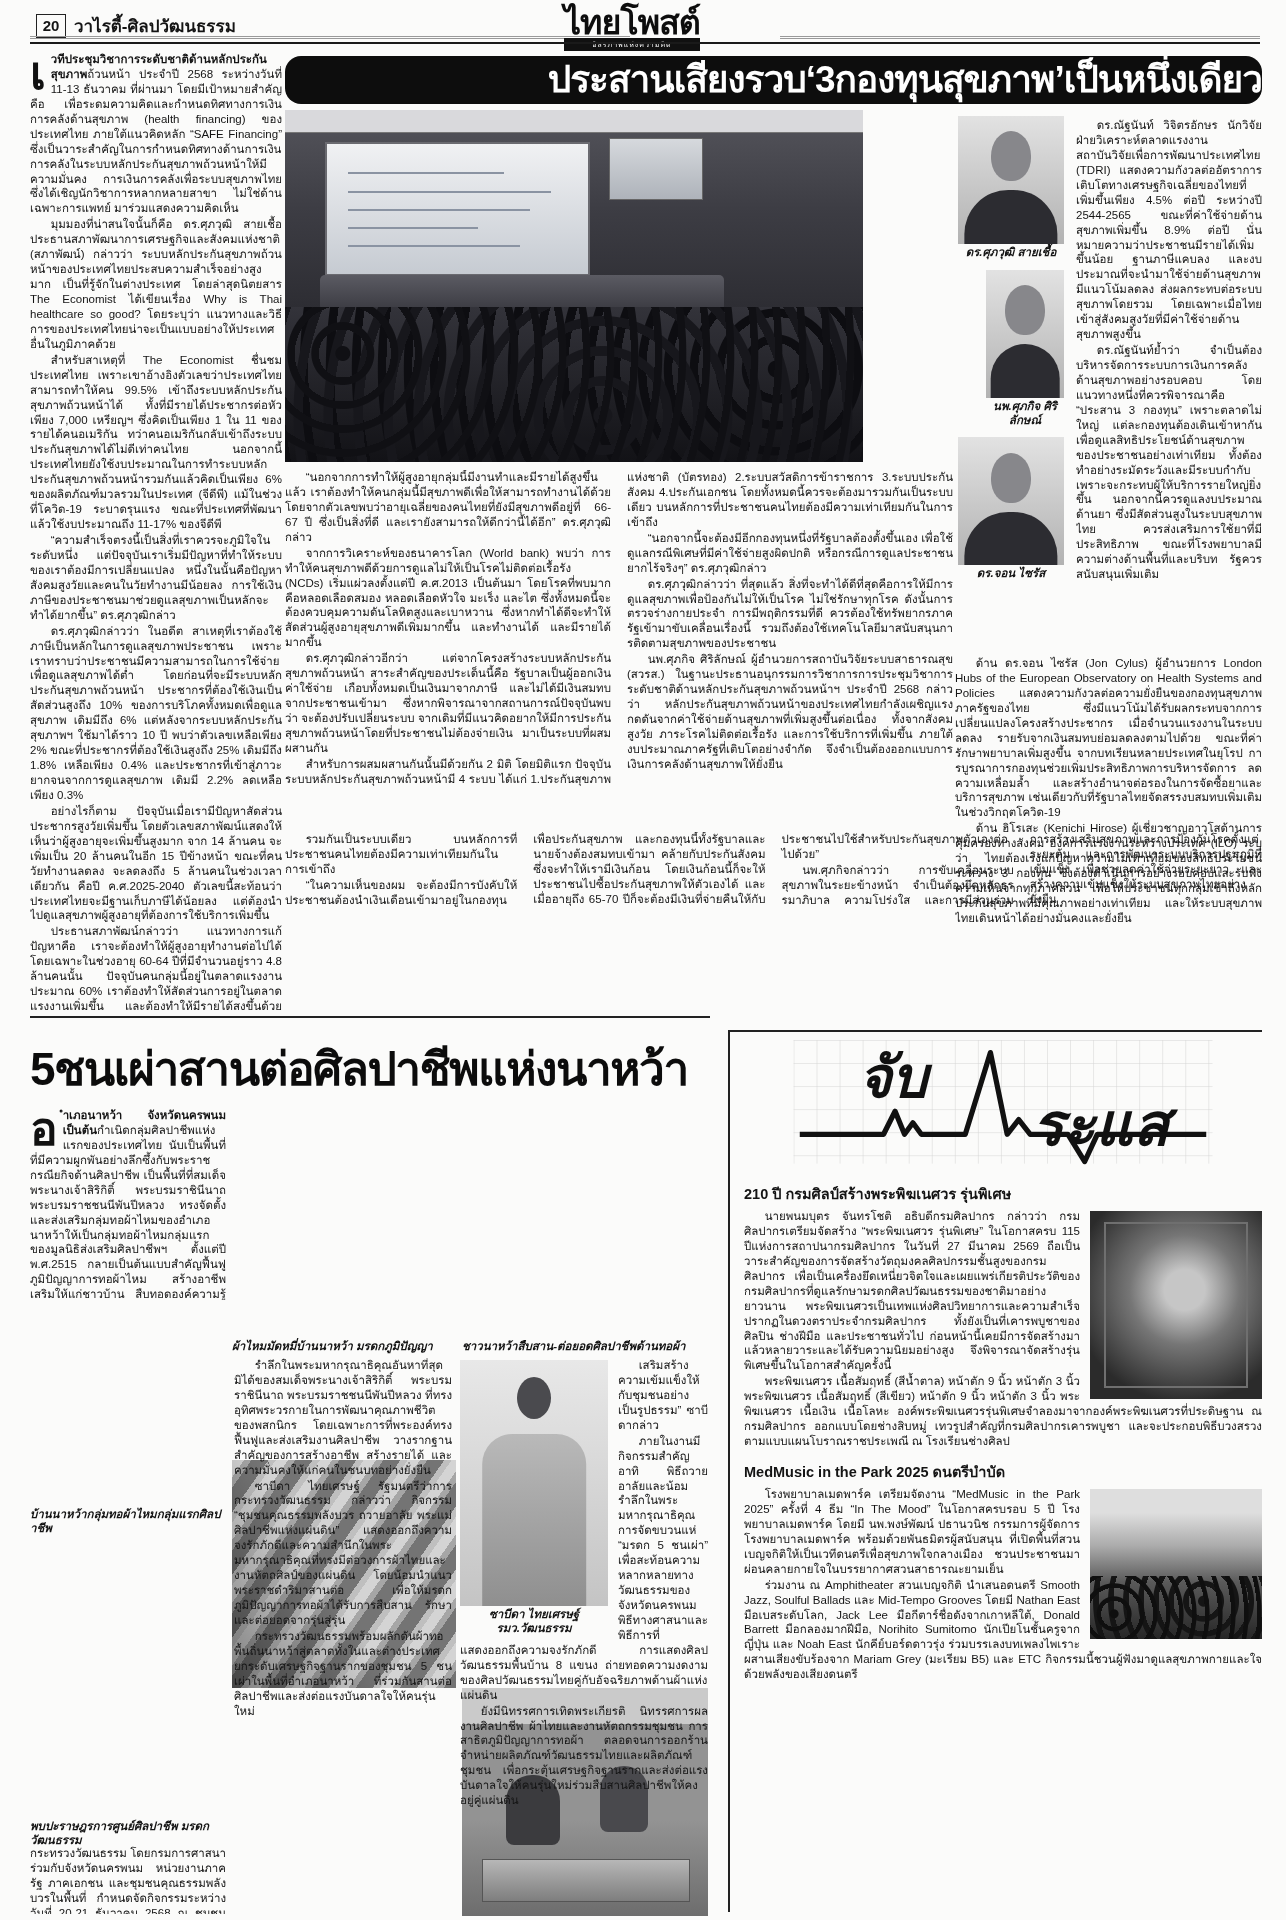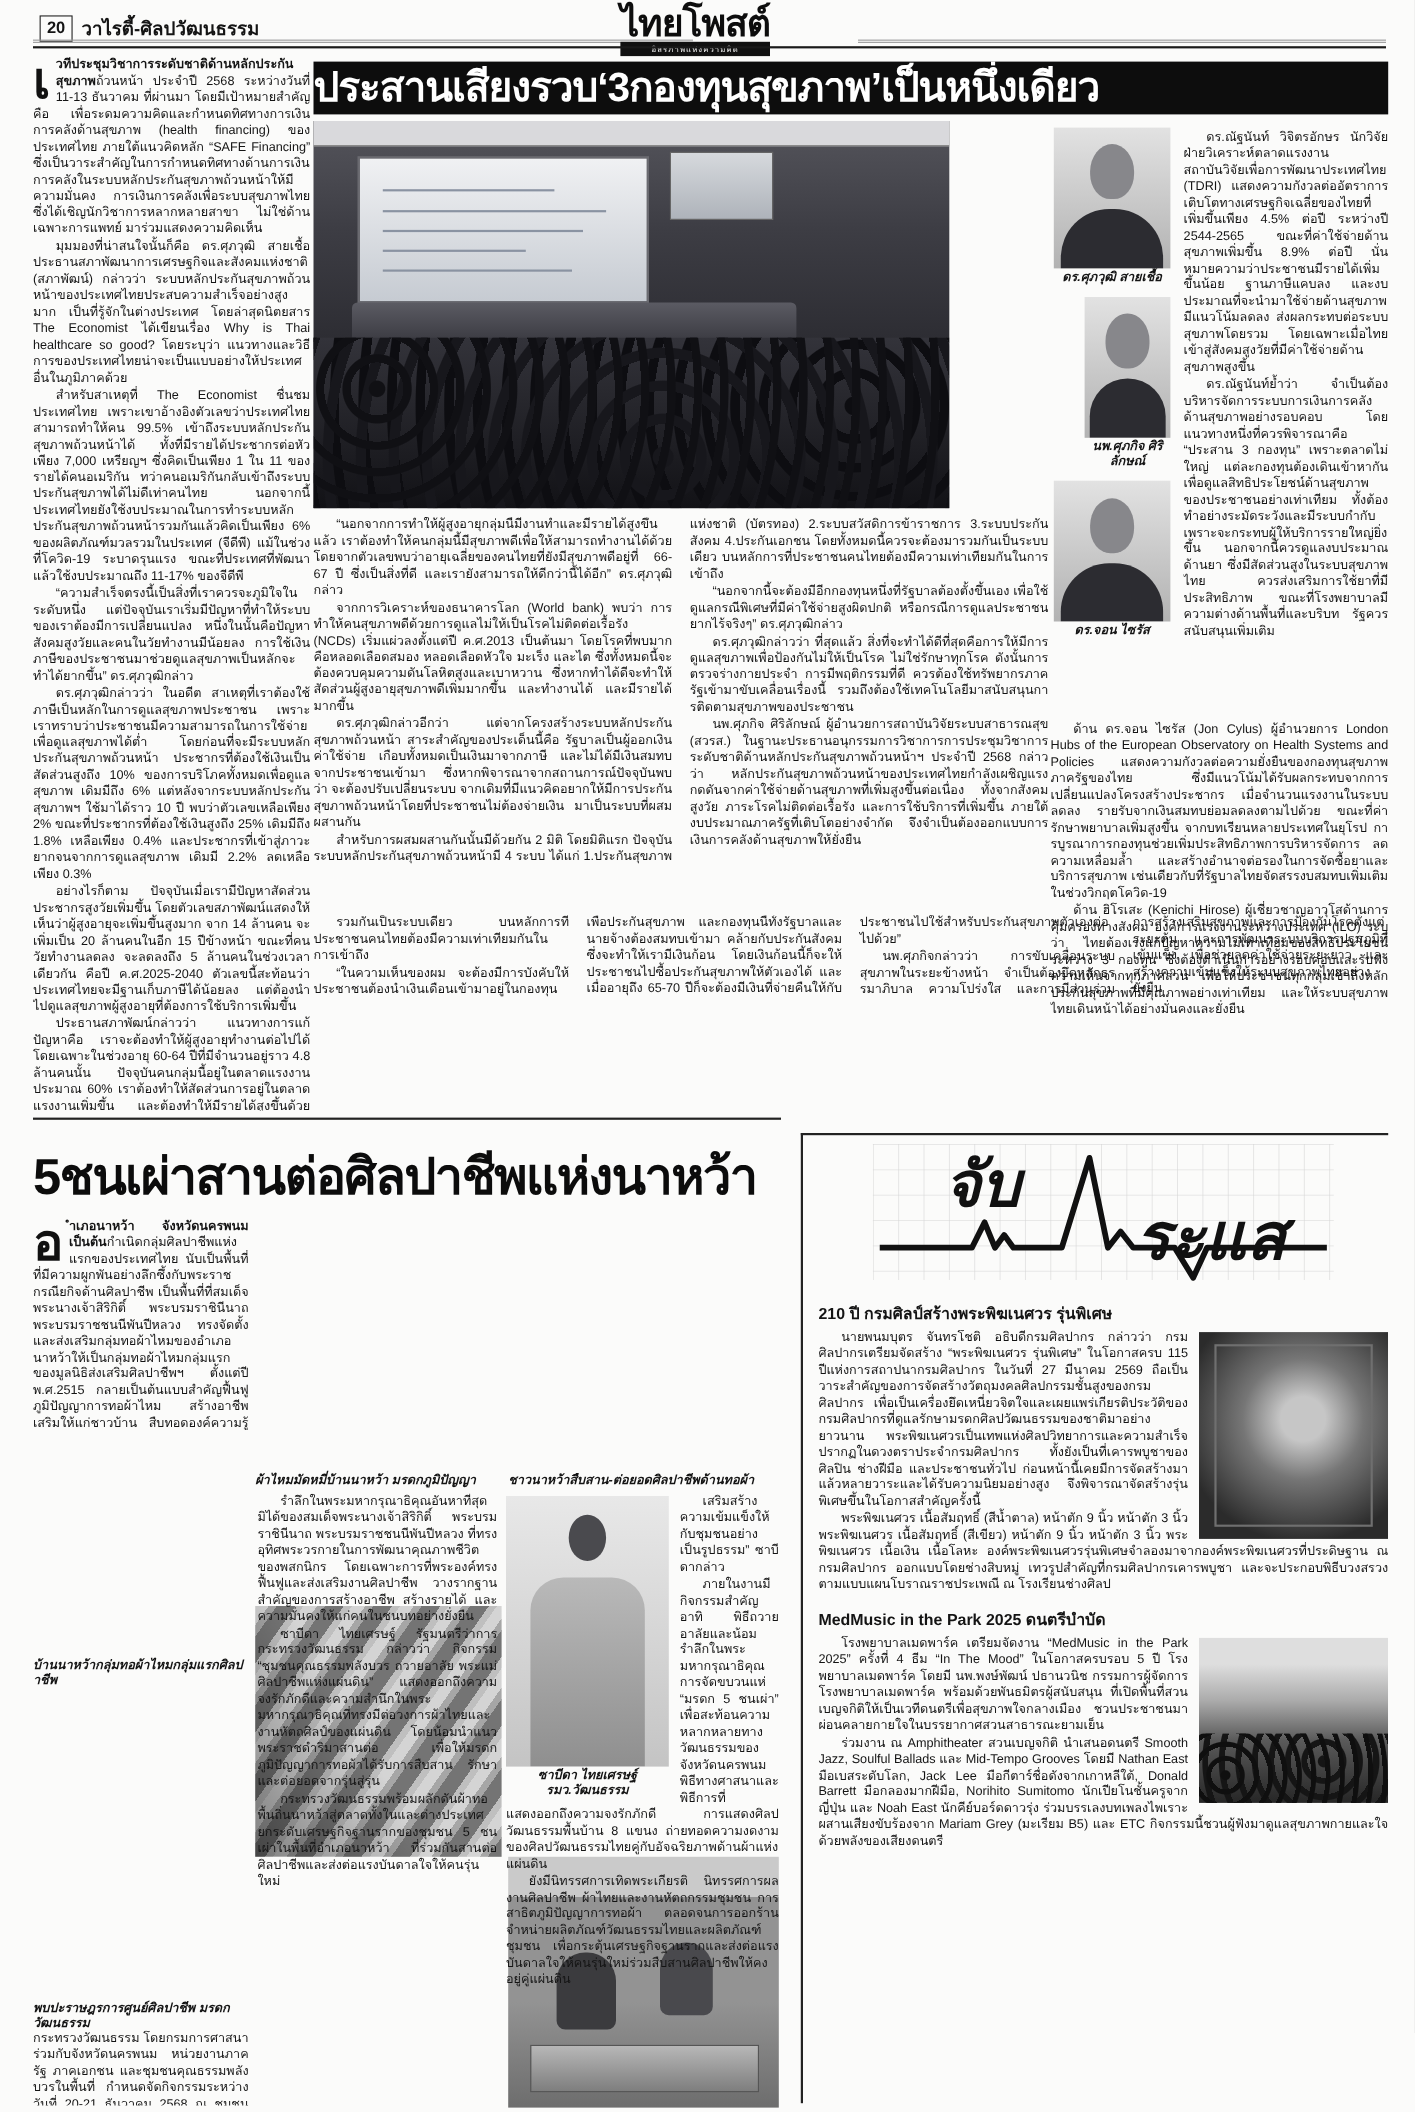--- a/index.html
+++ b/index.html
@@ -16,21 +16,21 @@
   .rule{background:#1a1a1a;}
   .grayrule{border-top:3px double #9a9a9a;}
   
   .pg-box{border:1.5px solid #222;font-weight:bold;font-size:15px;width:28px;height:22px;
           display:flex;align-items:center;justify-content:center;}
   .section-label{font-weight:bold;font-size:17px;}
   .masthead{font-size:34px;font-weight:900;letter-spacing:-1px;color:#0d0d0d;line-height:.95;}
   .masthead-bar{background:#111;color:#fff;font-size:7px;text-align:center;padding:1px 4px;letter-spacing:1px;}
   
   .headline-bar{background:#0d0d0d;color:#fff;font-weight:900;font-size:37px;letter-spacing:-1px;
-                text-align:left;line-height:48px;white-space:nowrap;overflow:hidden;}
+                text-align:right;line-height:48px;white-space:nowrap;overflow:hidden;border-radius:16px;}
   .headline2{font-weight:900;font-size:46px;letter-spacing:-1.5px;color:#0c0c0c;white-space:nowrap;}
   .subhead{font-weight:bold;font-size:14.5px;margin:10px 0 4px 0;}
   
   .twocol{column-count:2;column-gap:16px;}
   .fourcol{column-count:4;column-gap:16px;}
   
   #panel-photo{background:linear-gradient(180deg,#55555c 0%,#3d3d44 28%,#2c2c32 58%,#1b1b20 100%);}
   #panel-photo .banner{position:absolute;top:0;left:0;right:0;height:22px;background:#d9d9dc;border-bottom:1px solid #777;}
   #panel-photo .screen{position:absolute;left:7%;top:9%;width:45%;height:37%;
       background:linear-gradient(180deg,#f0f1f3,#c6cbd2);border:2px solid #6a6a70;}

